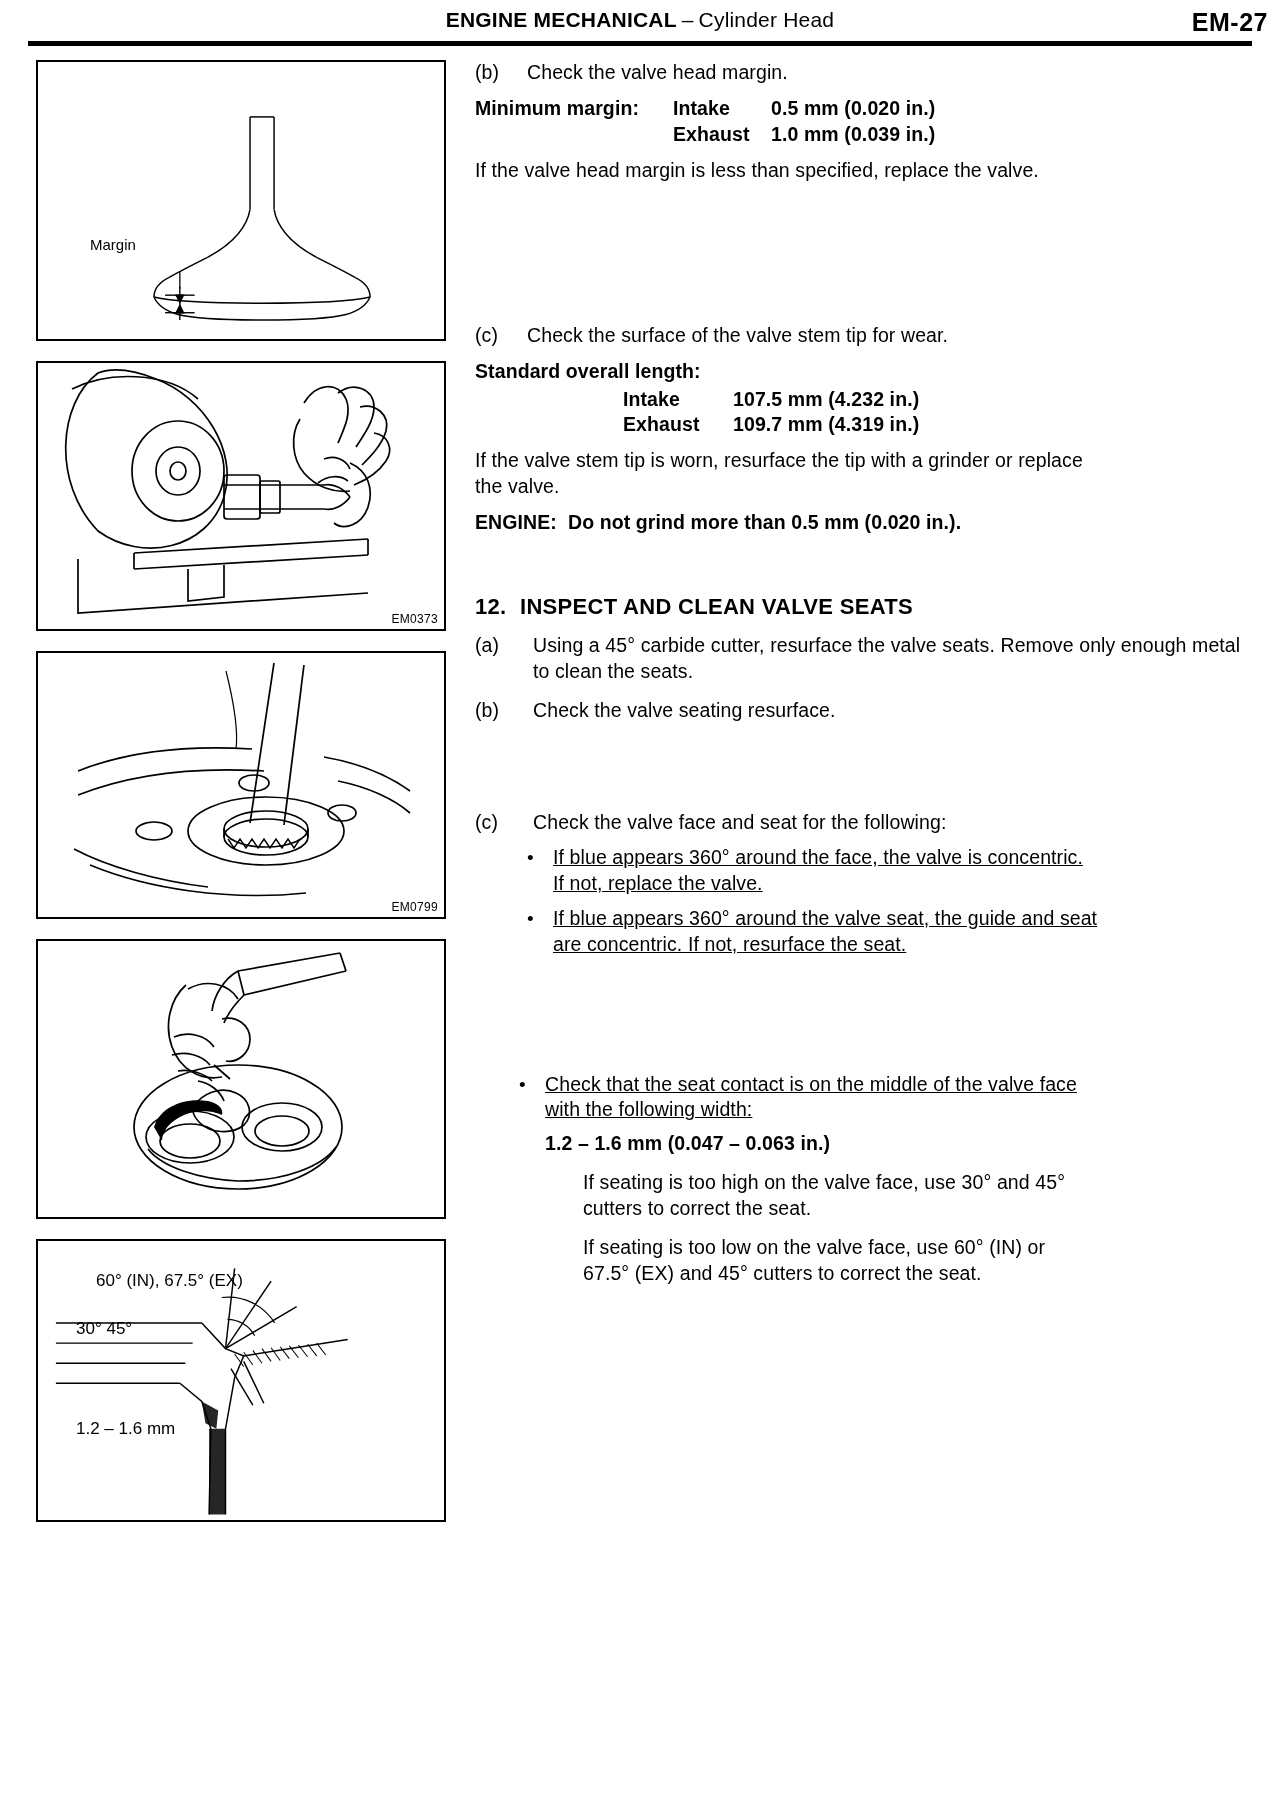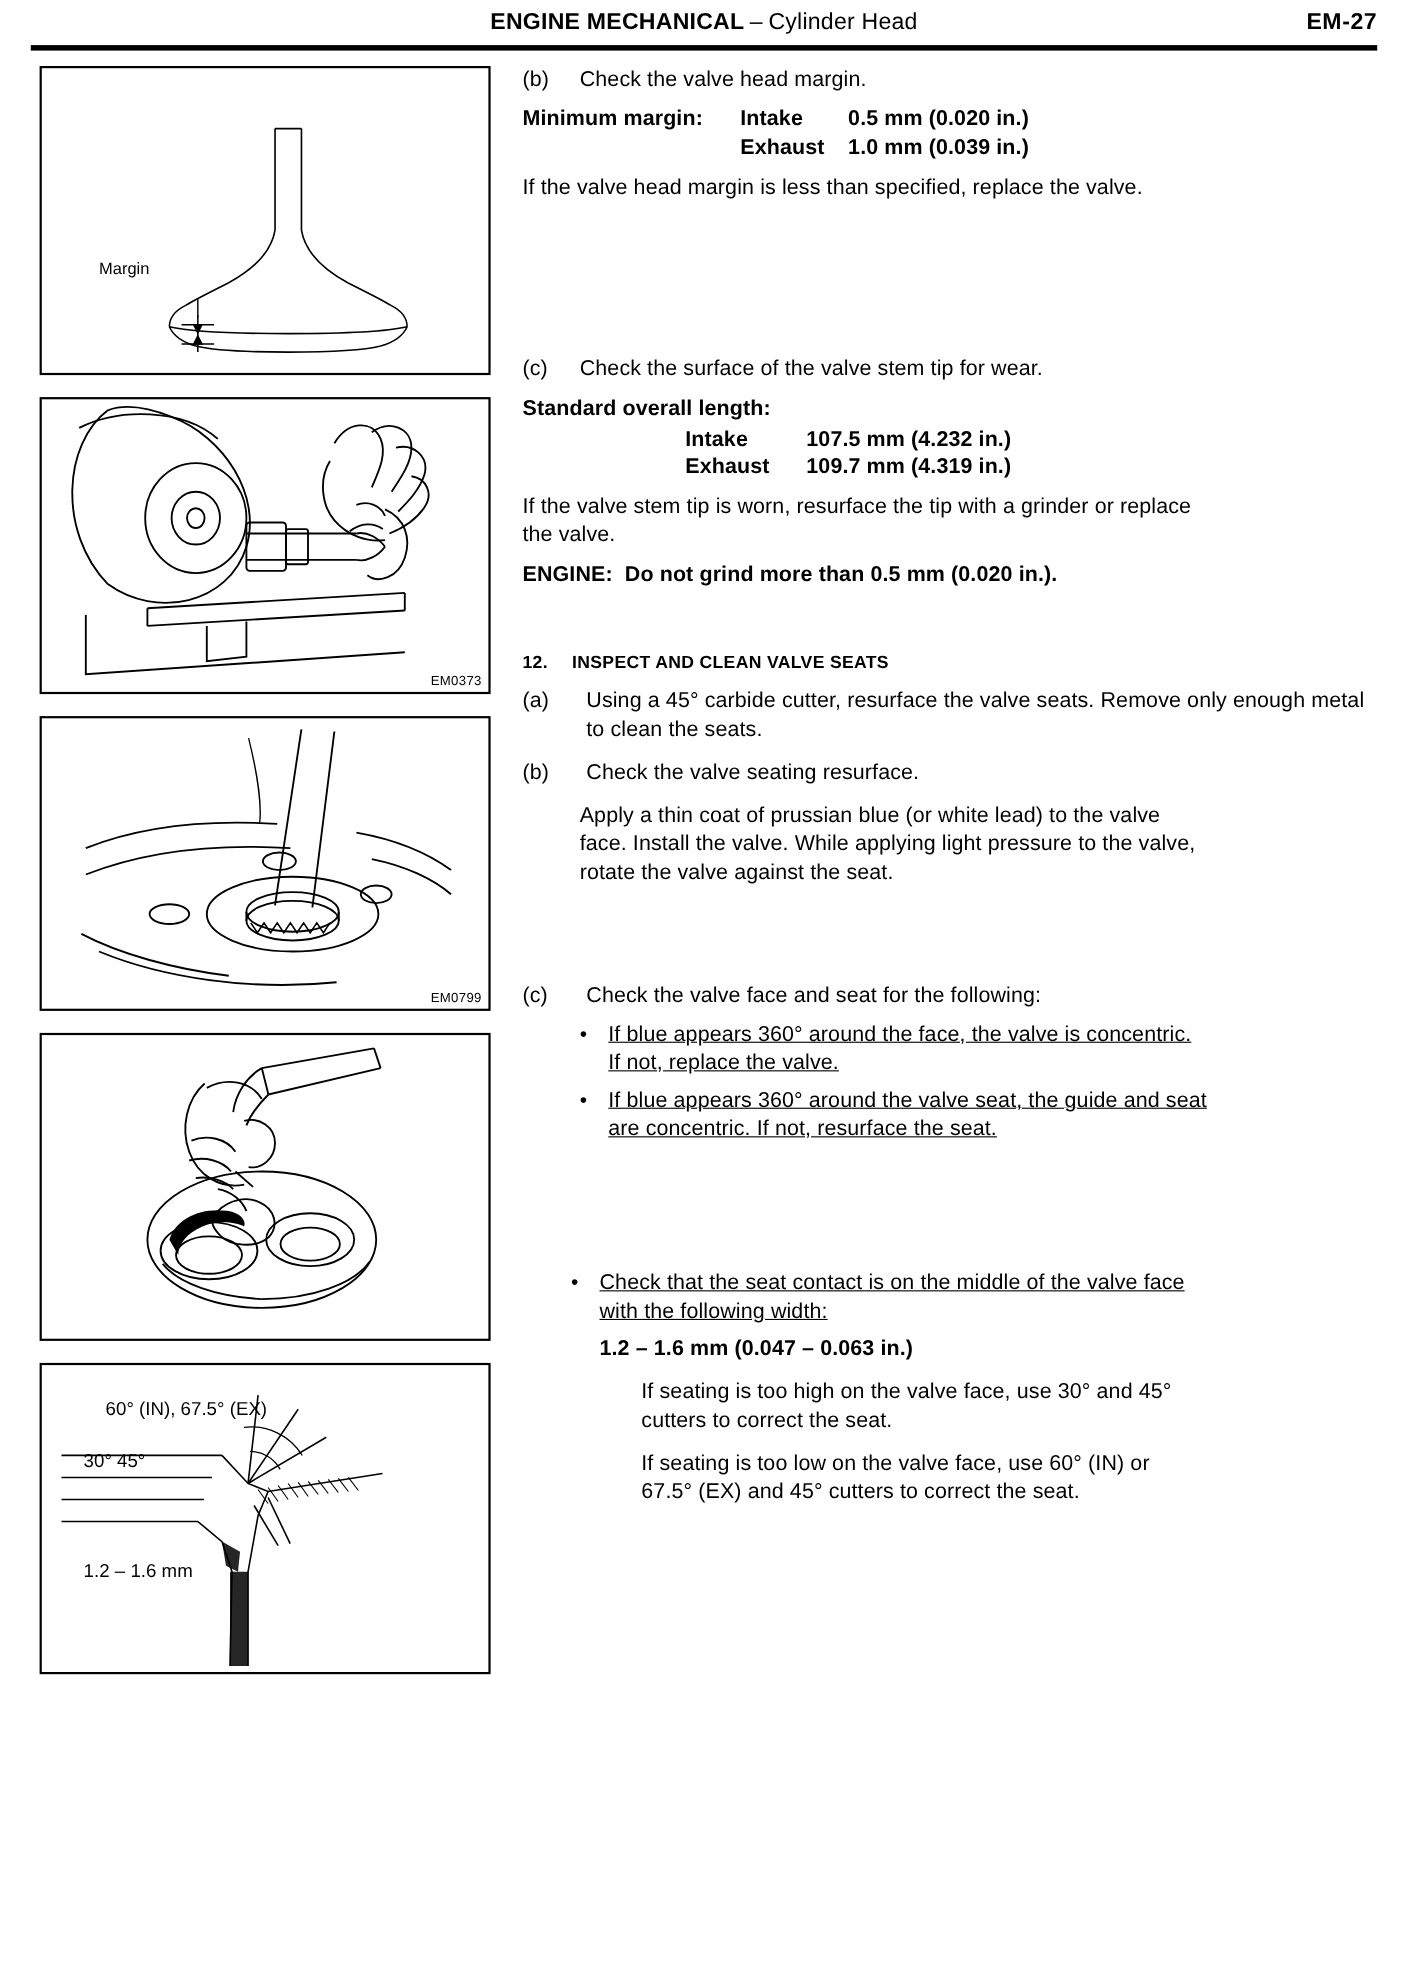--- a/index.html
+++ b/index.html
@@ -28,22 +28,22 @@
     text-align: center;
     font-size: 21px;
     letter-spacing: .2px;
     white-space: nowrap;
   }
   #header-title .bold { font-weight: bold; }
   #header-title .dash { font-weight: normal; padding: 0 5px; }
   #header-title .light { font-weight: normal; }
   #page-number {
     position: absolute;
-    right: 28px; top: 8px;
-    font-size: 21px;
+    right: 12px; top: 8px;
+    font-size: 25px;
     font-weight: bold;
     letter-spacing: .5px;
   }
   #header-rule {
     position: absolute;
     left: 28px; right: 28px; top: 41px;
     height: 5px;
     background: #000;
   }
 
@@ -101,21 +101,21 @@
   .spec-title { font-weight: bold; }
   .spec-line { display: flex; font-weight: bold; }
   .spec-name { flex: 0 0 auto; }
   .spec-val  { flex: 0 0 auto; }
 
   .para { margin-top: 10px; }
 
   .section-head {
     display: flex;
     font-weight: bold;
-    font-size: 16px;
+    font-size: 22px;
     letter-spacing: .3px;
   }
   .section-num { flex: 0 0 auto; width: 45px; }
 
   .bullet-row { display: flex; align-items: flex-start; margin-top: 9px; }
   .bullet-dot {
     flex: 0 0 auto;
     width: 26px;
     text-align: left;
     font-size: 19px;
@@ -401,21 +401,20 @@
   <div class="step-row txt" style="margin-top:13px;">
     <div class="step-marker" style="width:58px;">(a)</div>
     <div class="step-body" style="width:530px;">Using a 45° carbide cutter, resurface the valve seats. Remove only enough metal to clean the seats.</div>
   </div>
 
   <div class="step-row txt" style="margin-top:13px;">
     <div class="step-marker" style="width:58px;">(b)</div>
     <div class="step-body" style="width:530px;">Check the valve seating resurface.</div>
   </div>
 
-  <div class="txt indent-1" style="margin-top:13px; width:572px;">Apply a thin coat of prussian blue (or white lead) to the valve face. Install the valve. While applying light pressure to the valve, rotate the valve against the seat.</div>
 
   <div class="step-row txt" style="margin-top:86px;">
     <div class="step-marker" style="width:58px;">(c)</div>
     <div class="step-body" style="width:560px;">Check the valve face and seat for the following:</div>
   </div>
 
   <div class="bullet-row txt indent-1" style="width:572px;">
     <div class="bullet-dot">•</div>
     <div class="bullet-body">If blue appears 360° around the face, the valve is concentric. If not, replace the valve.</div>
   </div>

